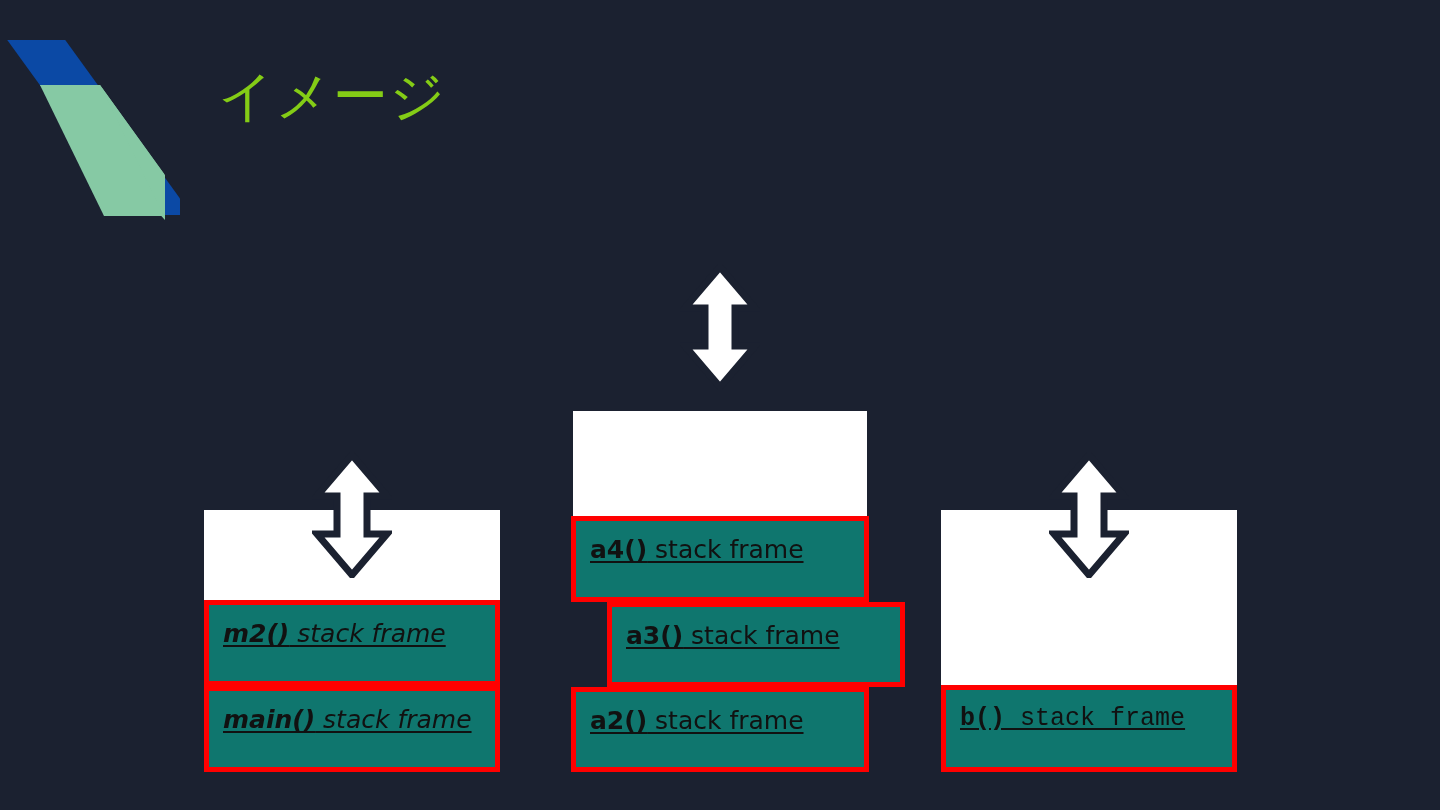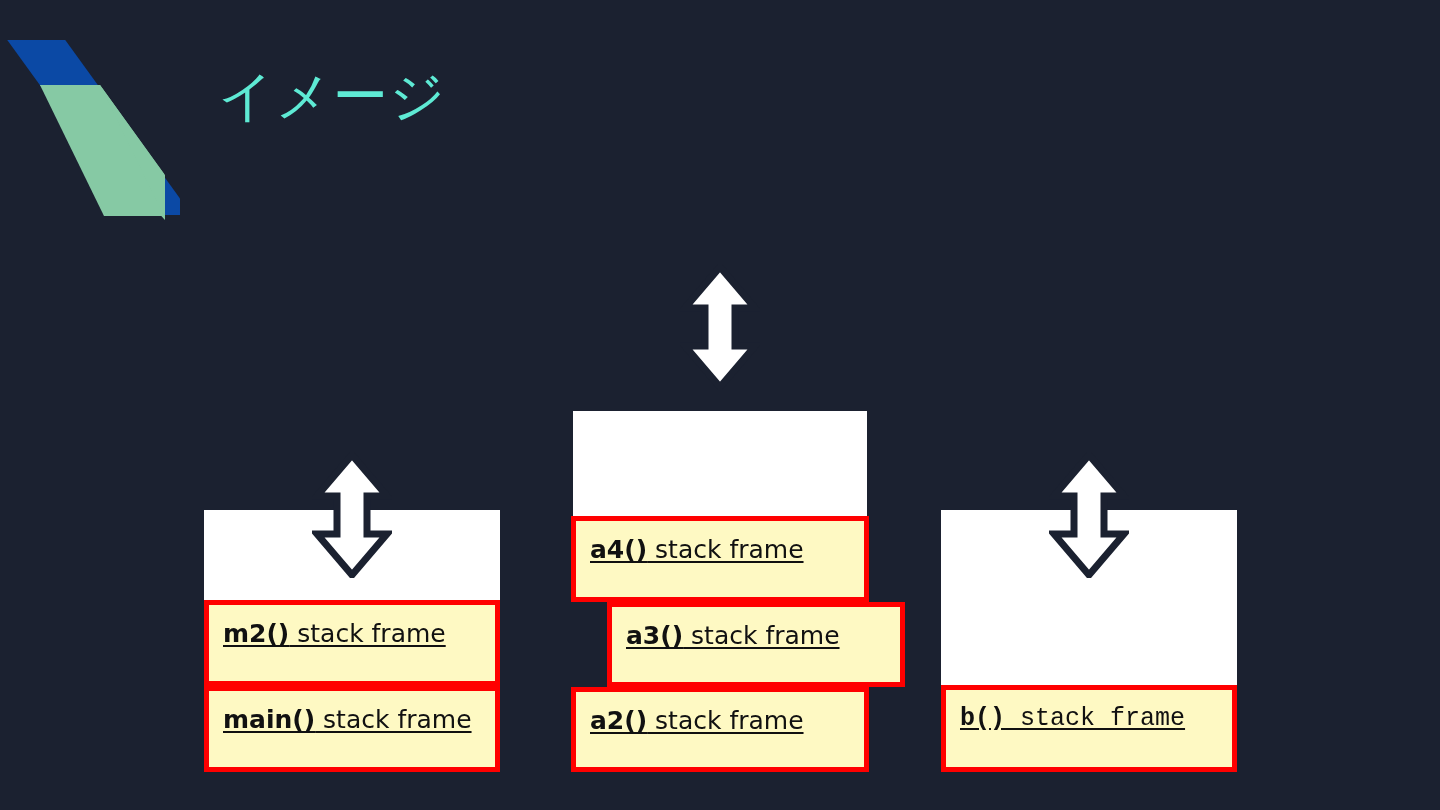--- a/index.html
+++ b/index.html
@@ -31,21 +31,21 @@
     pointer-events: none;
   }
 
   
   .slide-title {
     position: absolute;
     left: 218px;
     top: 66px;
     font-size: 55px;
     line-height: 1.1;
-    color: #5eead4;
+    color: #84cc16;
     font-weight: 400;
     letter-spacing: 0.02em;
     white-space: nowrap;
   }
 
   
   .col {
     position: absolute;
     bottom: 38px;
   }
@@ -71,21 +71,21 @@
 
   
   .headroom {
     background: #ffffff;
     width: 100%;
     box-sizing: border-box;
   }
 
   
   .frame {
-    background: #fef9c3;
+    background: #0f766e;
     border: 5px solid #ff0000;
     box-sizing: border-box;
     width: 100%;
     position: relative;
     display: block;
   }
   .frame + .frame { border-top-width: 5px; margin-top: -0px; }
 
   .frame-label {
     position: absolute;
@@ -116,21 +116,21 @@
     <polygon points="40,45 100,45 165,135 165,180" fill="#86c9a4"></polygon>
     <polygon points="40,45 100,45 164,176 104,176" fill="#86c9a4"></polygon>
     <polygon points="100,45 164,134 164,176" fill="#86c9a4"></polygon>
   </svg>
 
   <div class="slide-title">イメージ</div>
 
   <div class="col" style="left:204px; width:296px; top:196px; height:576px;">
 
 
-    <div class="stack" style="width:296px;">
+    <div class="stack" style="width:296px;font-style:italic;">
       <div class="headroom" style="height:90px;"></div>
 
       <div class="frame" style="height:86px;">
         <div class="frame-label">
           <b>m2()</b><span> stack frame</span>
         </div>
       </div>
 
       <div class="frame" style="height:86px;text-align:right;">
         <div class="frame-label">

